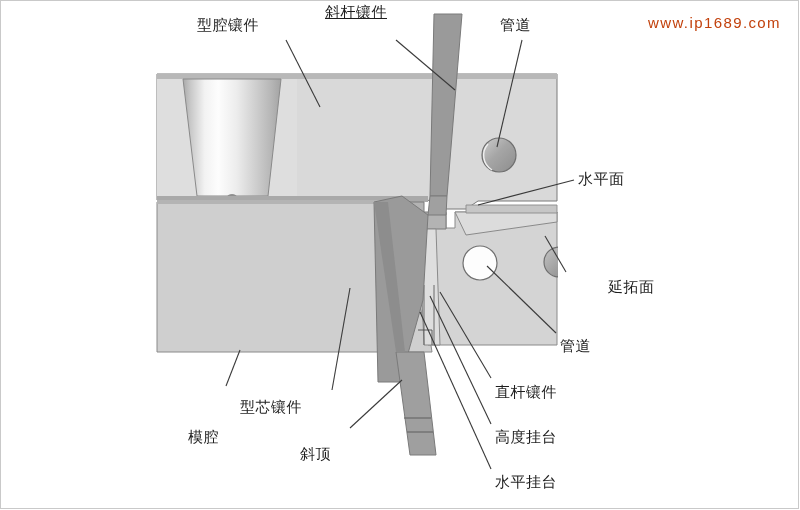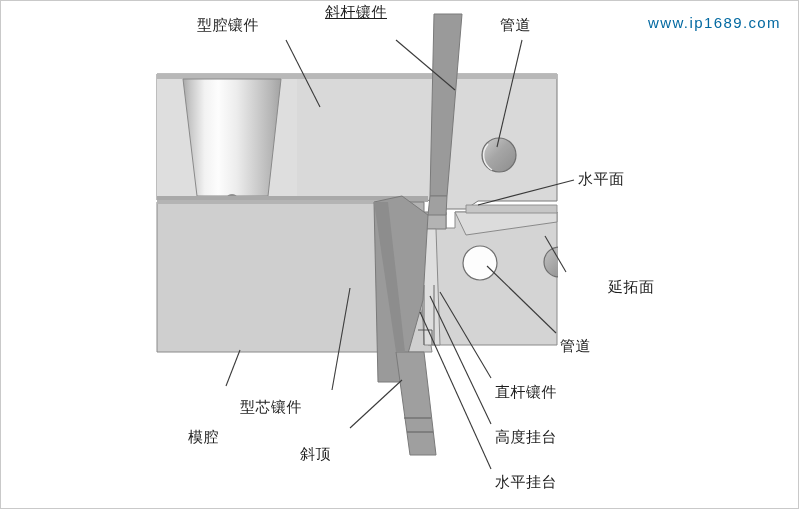--- a/index.html
+++ b/index.html
@@ -42,21 +42,21 @@
     line-height: 22px;
     color: #1d1d1d;
     white-space: nowrap;
     letter-spacing: 0.5px;
   }
   .watermark {
     position: absolute;
     font-family: "Liberation Sans", "DejaVu Sans", sans-serif;
     font-size: 15px;
     letter-spacing: 1.4px;
-    color: #0369a1;
+    color: #c2410c;
     white-space: nowrap;
     user-select: none;
   }
 </style>
 </head>
 <body>
 
 <div id="stage">
 
   <svg id="diagram" width="800" height="510" viewBox="0 0 800 510">

